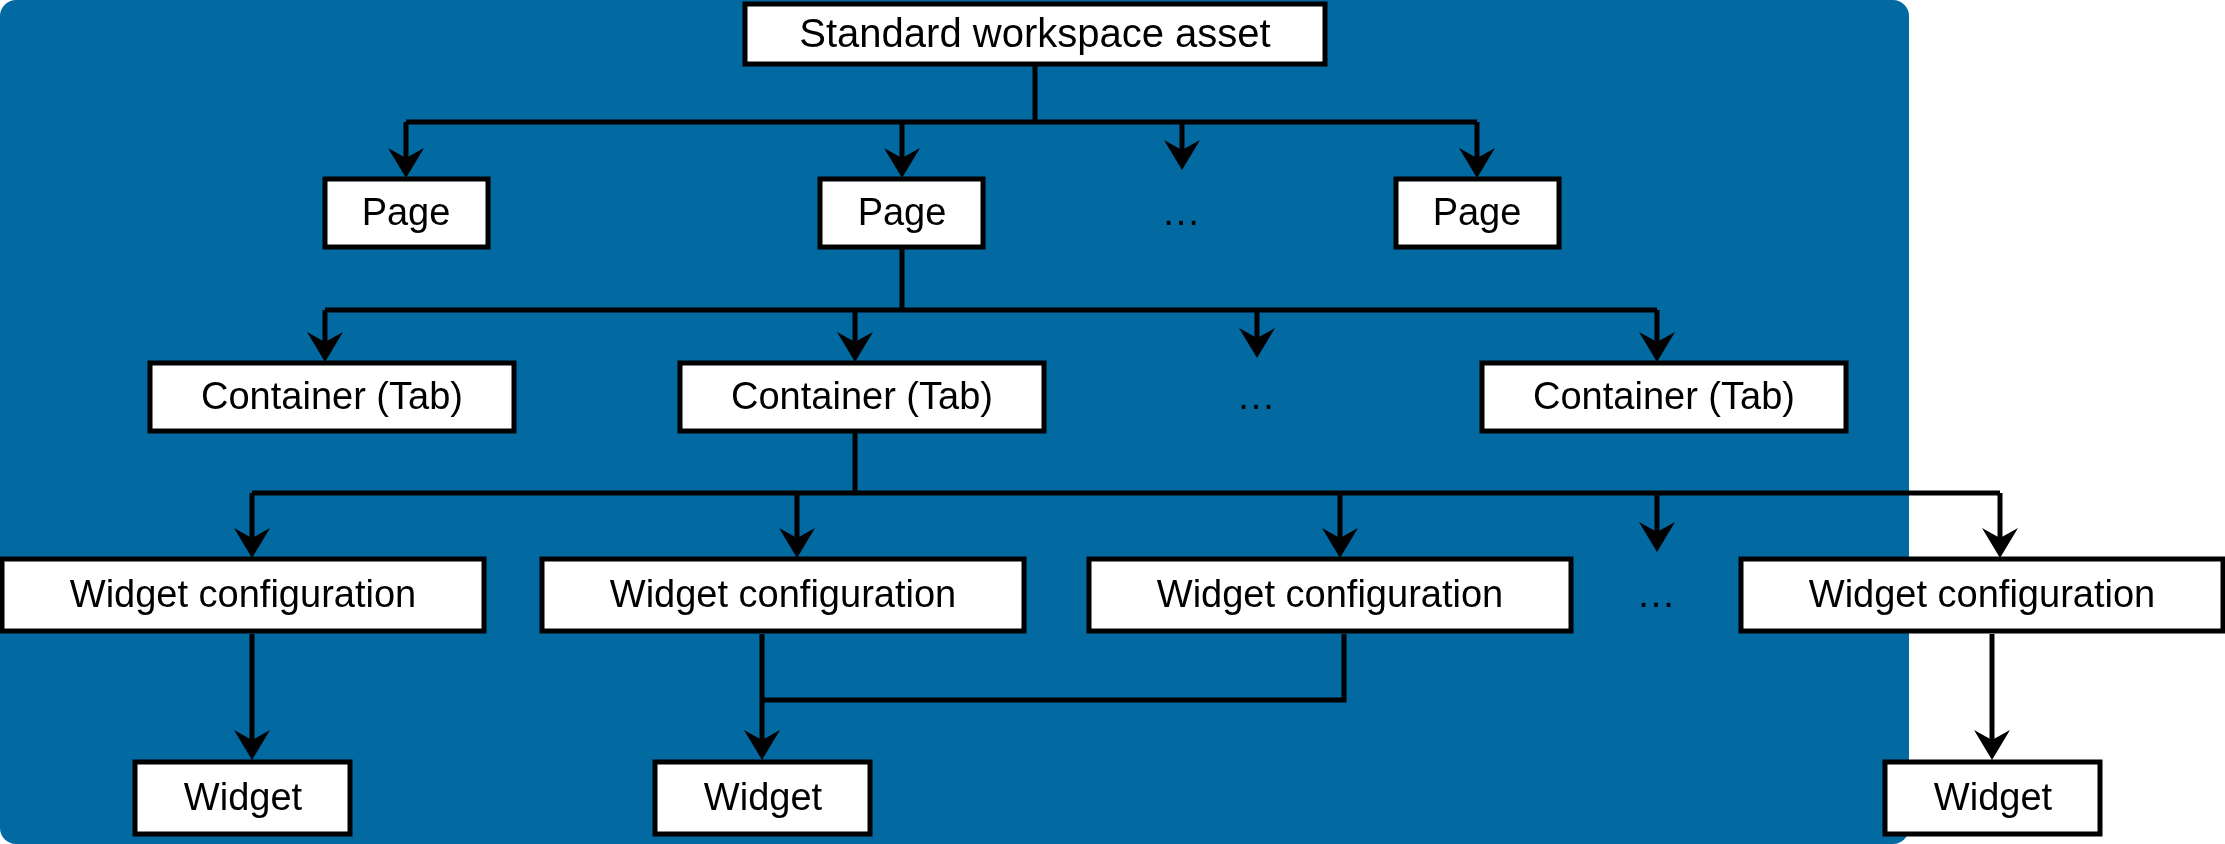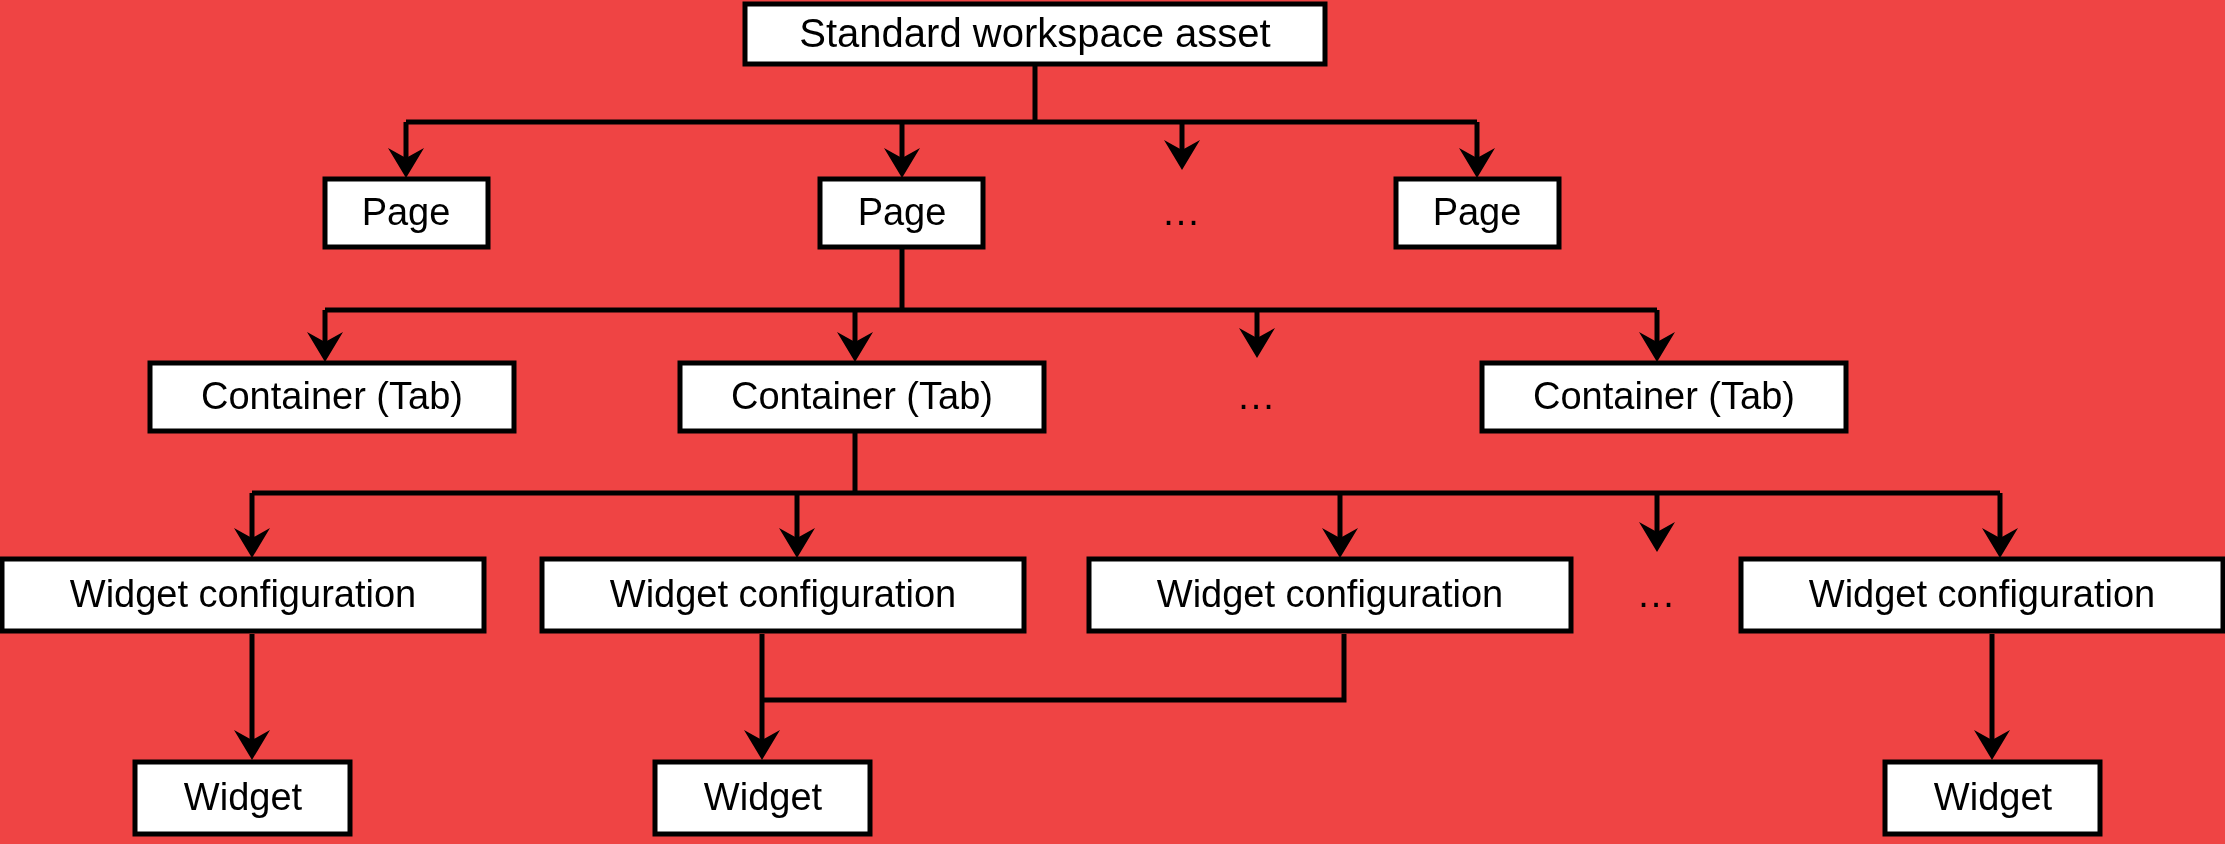--- a/index.html
+++ b/index.html
@@ -8,23 +8,24 @@
     background: #ffffff;
   }
   body {
     width: 2225px;
     height: 844px;
     font-family: "Liberation Sans", sans-serif;
     overflow: hidden;
   }
   #diagram-root {
     position: relative;
-    width: 2225px;
+    width: 1909px;
     height: 844px;
-    background: #ef4444;
+    background: #0369a1;
+    border-radius: 16px;
   }
   svg#hierarchy-svg {
     position: absolute;
     top: 0;
     left: 0;
     width: 2225px;
     height: 844px;
     display: block;
   }
   .node-rect {

